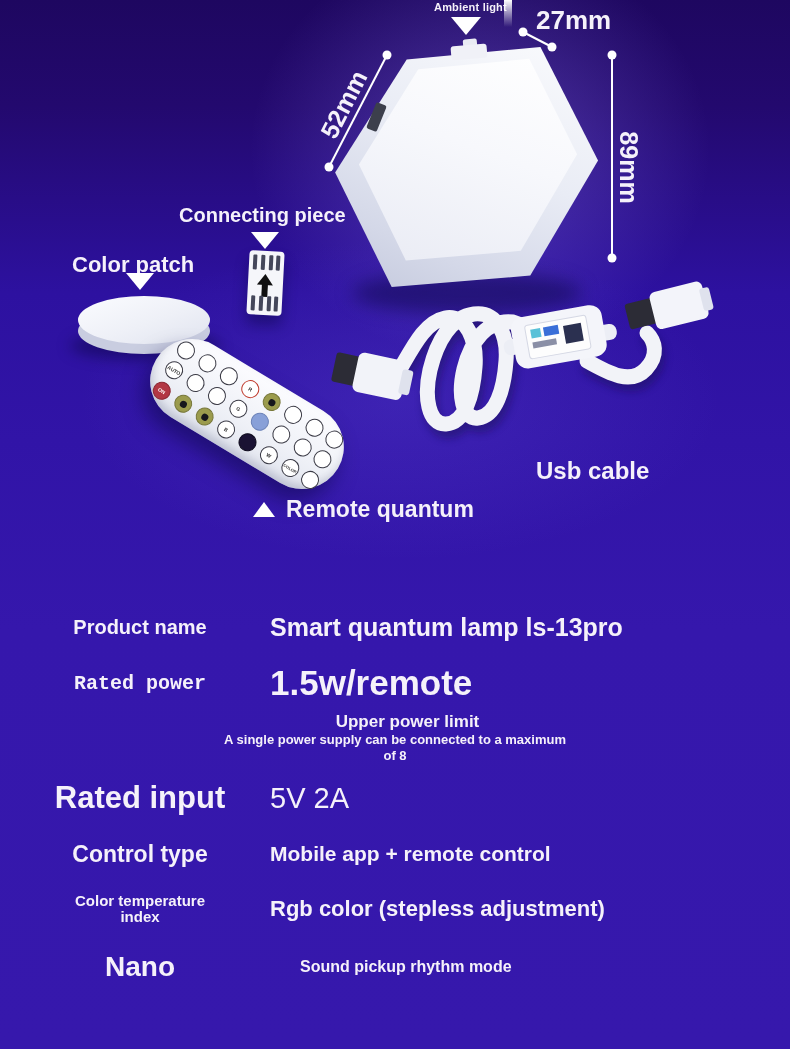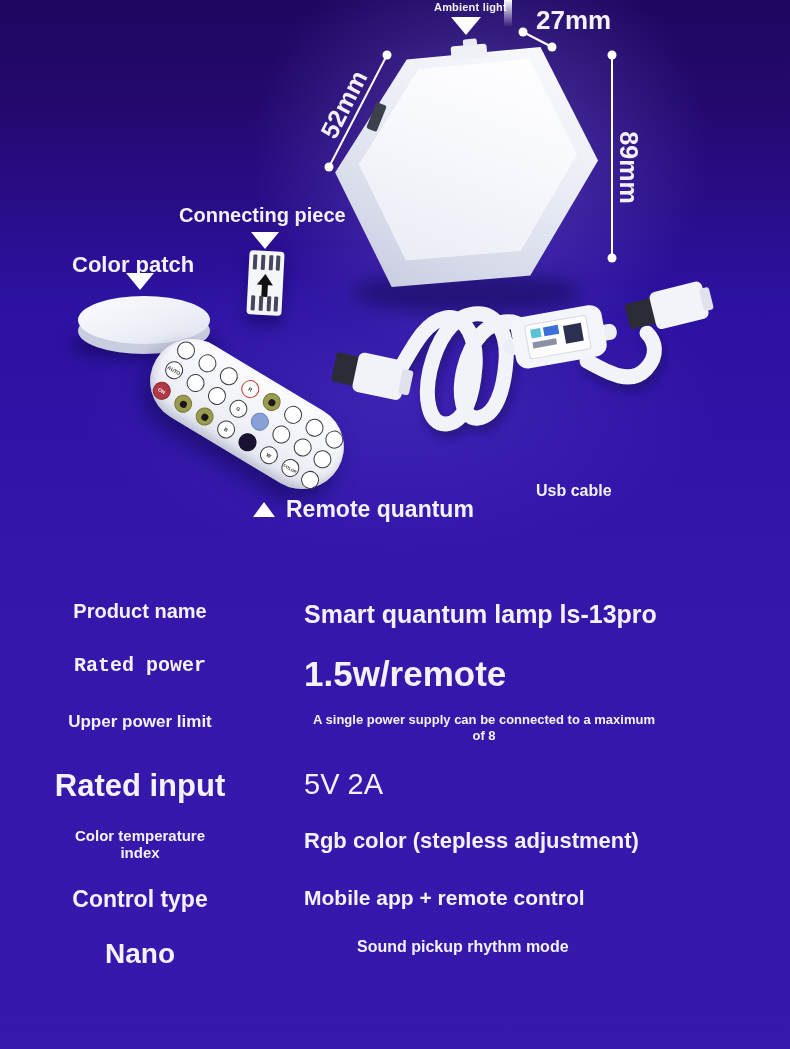--- a/index.html
+++ b/index.html
@@ -72,36 +72,36 @@
   
   .cable-svg{position:absolute;left:325px;top:275px;}
 
   
   .ambient{left:434px;top:1px;font-size:11px;letter-spacing:.2px;}
   .d27{left:536px;top:5px;font-size:26px;}
   .d52{left:296px;top:90px;width:96px;text-align:center;font-size:25px;transform:rotate(-63deg);}
   .d89{left:580px;top:153px;width:96px;text-align:center;font-size:25px;transform:rotate(90deg);}
   .connecting{left:179px;top:204px;font-size:20px;}
   .nano{left:72px;top:252px;font-size:22px;}
-  .usb{left:536px;top:482px;font-size:16px;}
+  .usb{left:536px;top:457px;font-size:24px;}
   .remote-caption{position:absolute;left:253px;top:496px;display:flex;align-items:center;gap:11px;}
   .remote-caption .txt{font-size:23px;font-weight:700;}
 
   
   .specs{position:absolute;left:0;top:600px;width:790px;}
-  .srow{display:flex;gap:34px;}
+  .srow{display:flex;align-items:center;}
   .srow .label{width:230px;padding-left:25px;text-align:center;font-weight:700;}
   .srow .value{margin-left:15px;font-weight:700;}
   .r1{height:54px;} .r1 .label{font-size:20px;} .r1 .value{font-size:25px;}
   .r2{height:58px;} .r2 .label{font-size:20px;font-family:Liberation Mono, monospace;} .r2 .value{font-size:35px;}
-  .r3{height:56px;} .r3 .label{font-size:17px;} .r3 .value{font-size:13px;width:390px;text-align:center;white-space:pre-line;line-height:1.2;margin-left:0;}
+  .r3{height:56px;flex-direction:column;} .r3 .label{font-size:17px;} .r3 .value{font-size:13px;width:390px;text-align:center;white-space:pre-line;line-height:1.2;margin-left:0;}
   .r4{height:60px;} .r4 .label{font-size:31px;} .r4 .value{font-size:29px;font-weight:400;letter-spacing:0px;}
   .r5{height:52px;} .r5 .label{font-size:23px;} .r5 .value{font-size:21px;}
   .r6{height:58px;} .r6 .label{font-size:15px;white-space:pre-line;line-height:1.1;} .r6 .value{font-size:22px;}
-  .r7{height:58px;} .r7 .label{font-size:28px;} .r7 .value{font-size:16px;margin-left:68px;}
+  .r7{height:58px;} .r7 .label{font-size:28px;} .r7 .value{font-size:16px;margin-left:45px;}
 
   svg .mline{stroke:#fff;stroke-width:2;}
   svg .mdot{fill:#fff;}
 </style>
 </head>
 <body>
 
 <div class="canvas">
 
   <div class="glow lamp"></div>
@@ -239,28 +239,28 @@
     </div>
     <div class="srow r3">
       <div class="label">Upper power limit</div>
       <div class="value">A single power supply can be connected to a maximum
 of 8</div>
     </div>
     <div class="srow r4">
       <div class="label">Rated input</div>
       <div class="value">5V 2A</div>
     </div>
+    <div class="srow r5">
+      <div class="label">Control type</div>
+      <div class="value">Mobile app + remote control</div>
+    </div>
     <div class="srow r6">
       <div class="label">Color temperature
 index</div>
       <div class="value">Rgb color (stepless adjustment)</div>
     </div>
-    <div class="srow r5">
-      <div class="label">Control type</div>
-      <div class="value">Mobile app + remote control</div>
-    </div>
     <div class="srow r7">
       <div class="label">Nano</div>
       <div class="value">Sound pickup rhythm mode</div>
     </div>
   </div>
 
 </div>
 
 </body></html>

